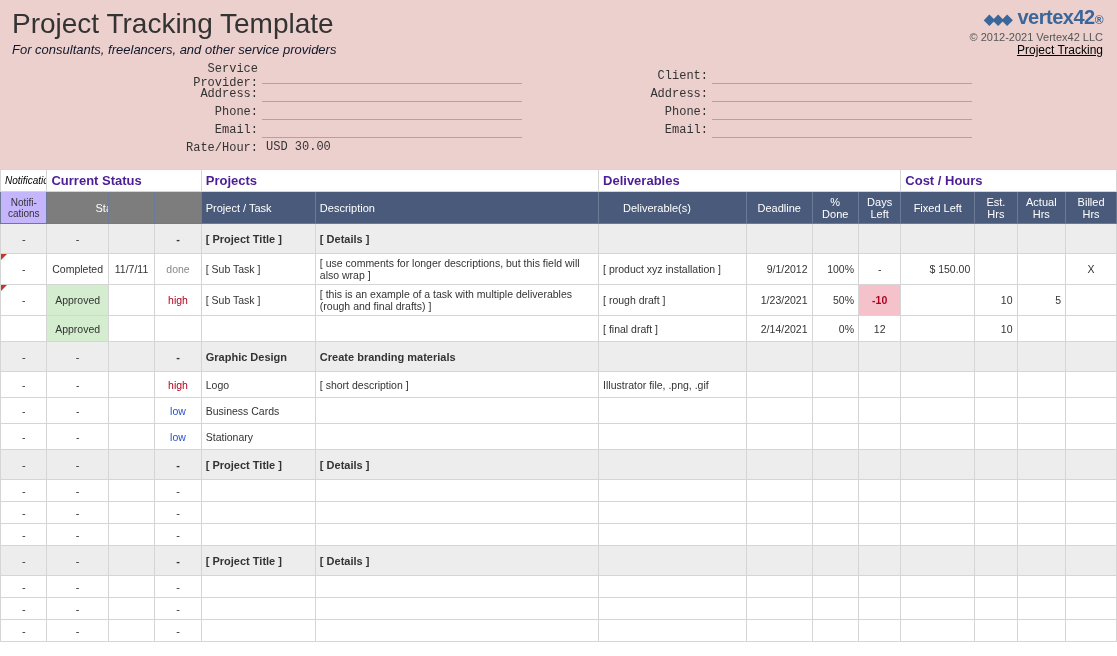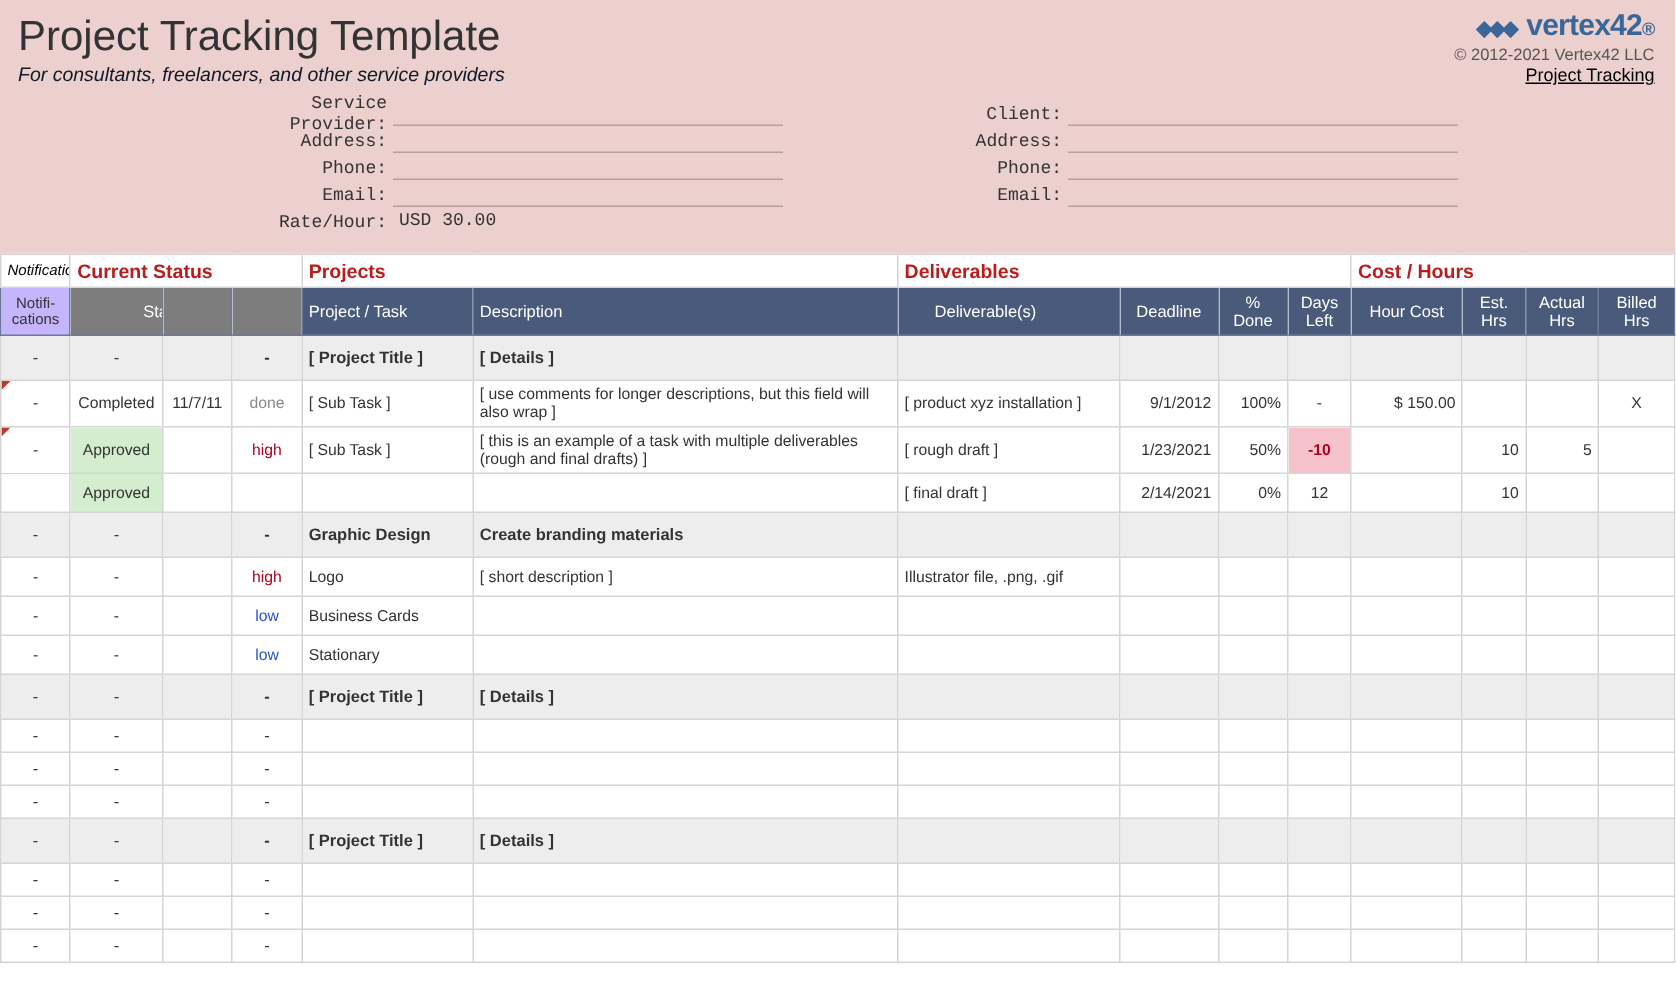--- a/index.html
+++ b/index.html
@@ -72,21 +72,21 @@
     border: 1px solid #d5d5d5;
     padding: 3px 4px;
     vertical-align: middle;
     overflow: hidden;
   }
   .group-hdr td {
     background: #fff;
     border: none;
     font-weight: bold;
     font-size: 13px;
-    color: #b91c1c;
+    color: #4c1d95;
     padding-top: 4px;
     padding-bottom: 2px;
     vertical-align: bottom;
   }
   .group-hdr td.notif-label {
     font-style: italic;
     font-weight: normal;
     font-size: 10px;
     color: #000;
   }
@@ -232,21 +232,21 @@
 cations</th>
     <th class="gray-th">Status</th>
     <th class="gray-th">Date</th>
     <th class="gray-th">Priority</th>
     <th style="text-align:left;">Project / Task</th>
     <th style="text-align:left;">Description</th>
     <th style="text-align:left;padding-left:24px;">Deliverable(s)</th>
     <th>Deadline</th>
     <th>% Done</th>
     <th>Days Left</th>
-    <th>Hour Cost</th>
+    <th>Fixed Left</th>
     <th>Est. Hrs</th>
     <th>Actual Hrs</th>
     <th>Billed Hrs</th>
   </tr>
   </tbody>
     <tbody id="table-body">
       <tr class="project-row">
         <td class="center notif">-</td>
         <td class="center status">-</td>
         <td class="center"></td>

